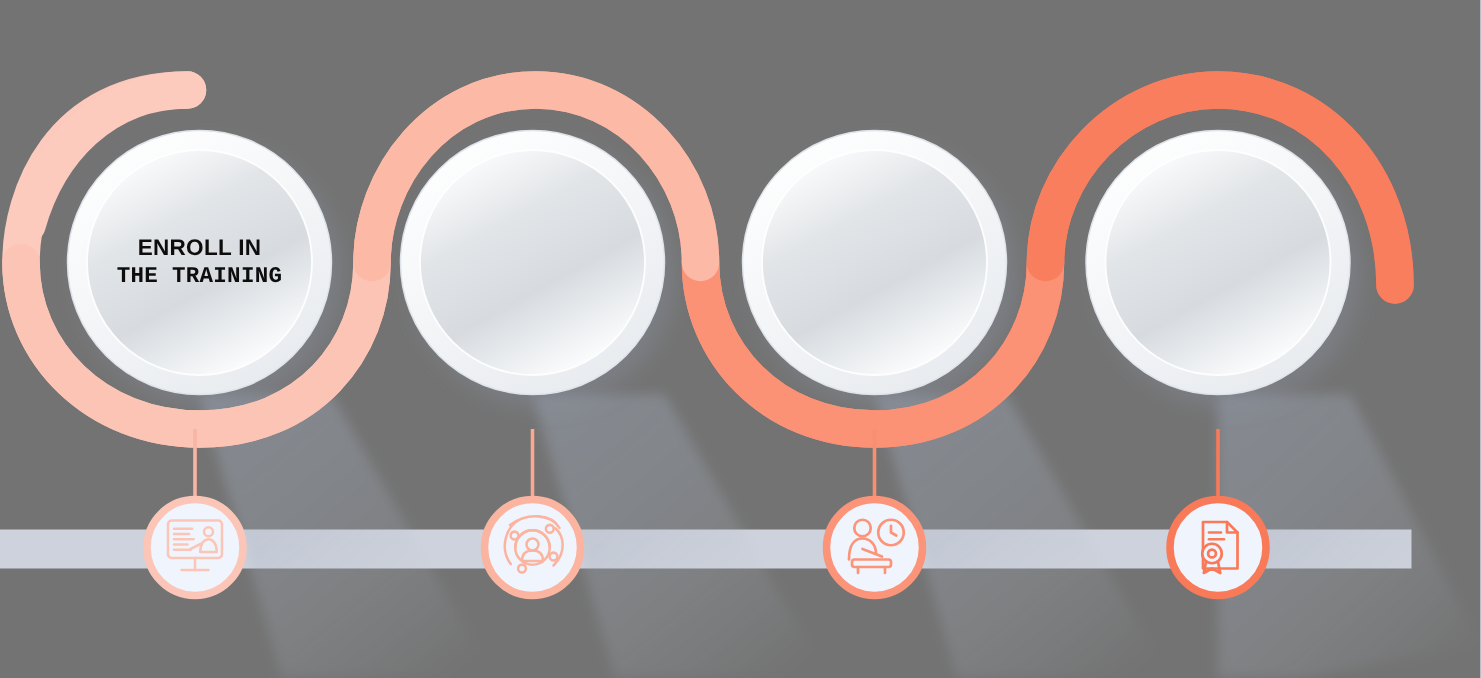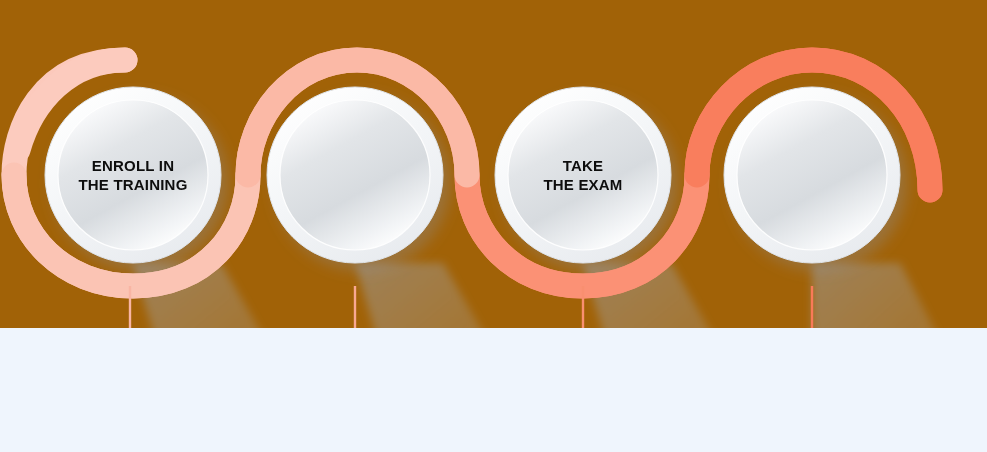--- a/index.html
+++ b/index.html
@@ -6,22 +6,22 @@
     margin: 0;
     padding: 0;
     background: #eff5fd;
   }
   body {
     font-family: "Liberation Sans", sans-serif;
   }
   #stage {
     position: relative;
     width: 987px;
-    height: 328px;
-    background: #a16207;
+    height: 452px;
+    background: #737373;
     overflow: hidden;
   }
   #stage svg.layer {
     position: absolute;
     left: 0;
     top: 0;
     width: 987px;
     height: 452px;
   }
   .step-label {
@@ -30,21 +30,21 @@
     font-weight: bold;
     font-size: 15px;
     line-height: 1.28;
     letter-spacing: 0.2px;
     color: #0d0d0d;
     width: 190px;
     transform: translate(-50%, -50%);
     pointer-events: none;
     z-index: 40;
   }
-  .step-label .l2 { display: block; }
+  .step-label .l2 { display: block; font-family: Liberation Mono, monospace; }
 </style>
 </head>
 <body>
 
 <div id="stage">
 
   <svg class="layer" viewBox="0 0 987 452">
     <defs>
 
       <linearGradient id="ribbonGrad" x1="0" y1="0" x2="1" y2="0">
@@ -219,19 +219,15 @@
       </g>
     </g>
   </svg>
 
   <div class="step-label" style="left:133px; top:175px;">
     <span>ENROLL IN</span>
     <span class="l2">THE TRAINING</span>
   </div>
 
 
-  <div class="step-label" style="left:583px; top:175px;">
-    <span>TAKE</span>
-    <span class="l2">THE EXAM</span>
-  </div>
 
 
 </div>
 
 </body></html>

